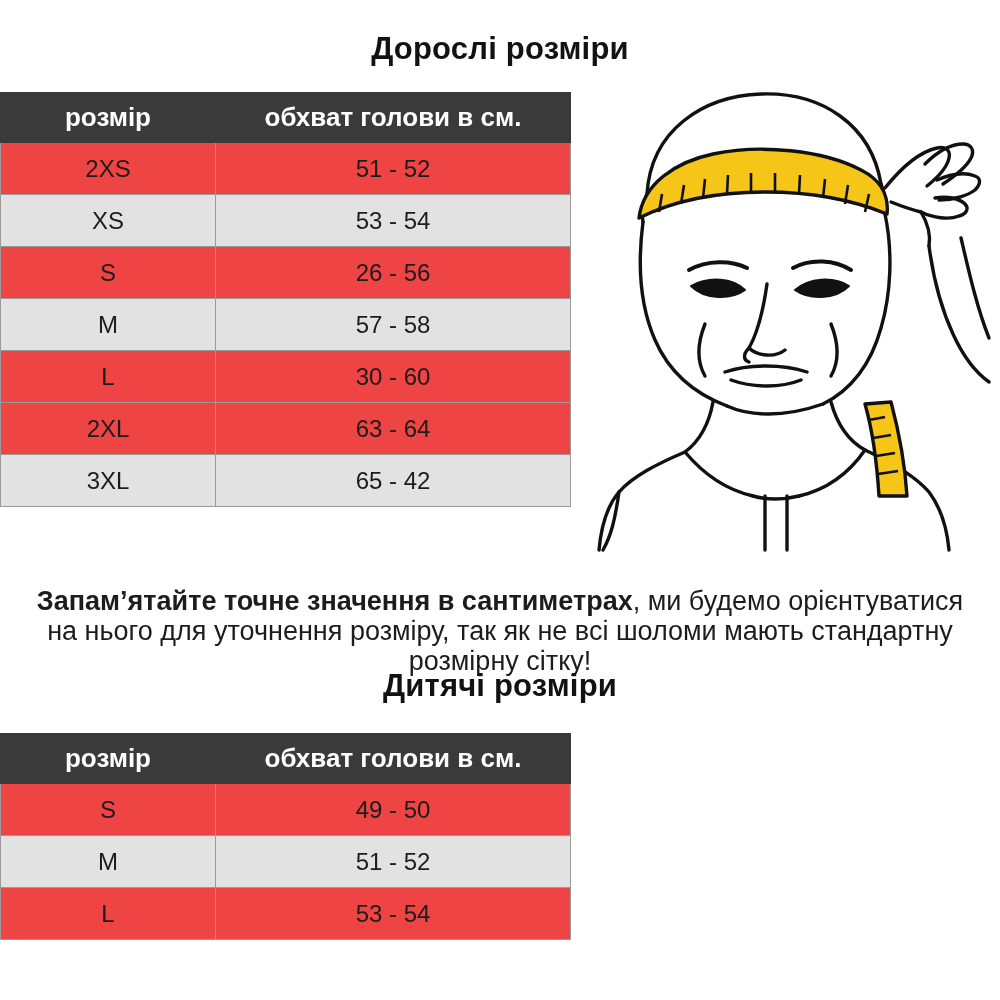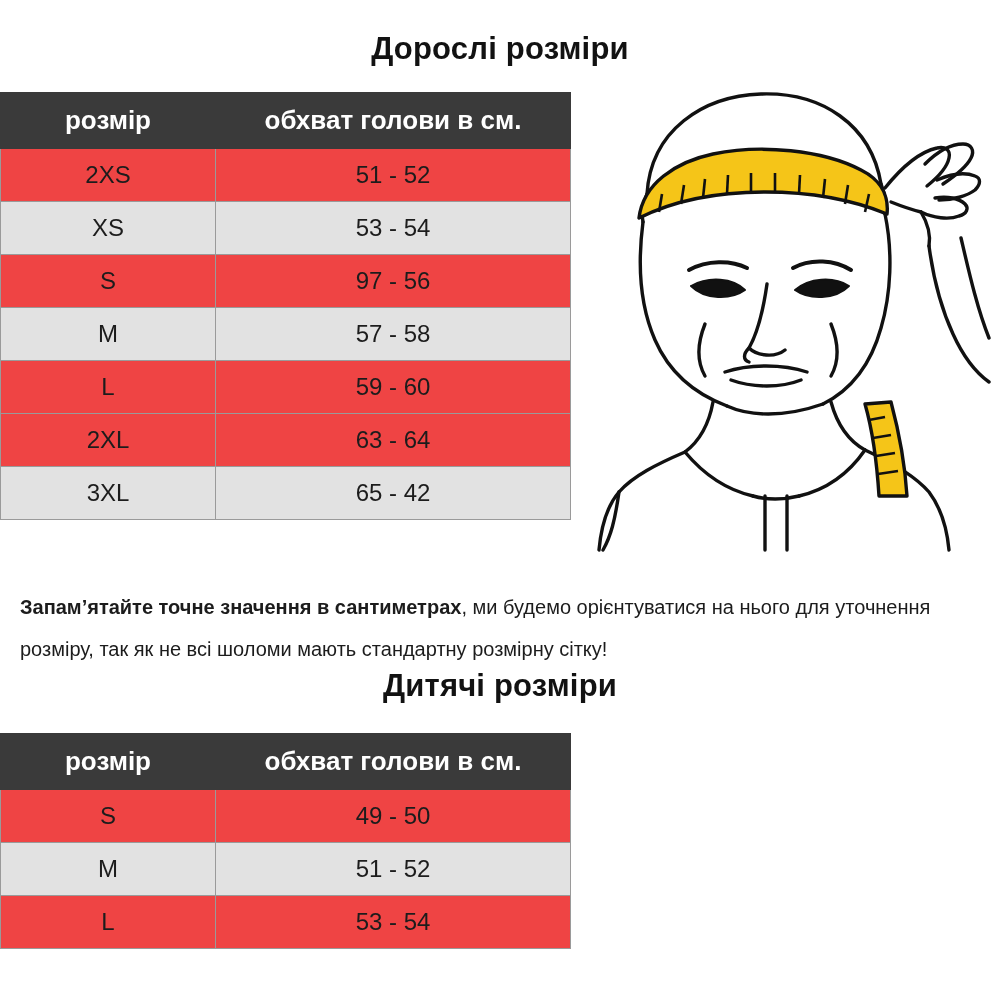--- a/index.html
+++ b/index.html
@@ -31,21 +31,21 @@
   
   table.sizes {
     border-collapse: collapse;
     table-layout: fixed;
   }
   table.sizes th, table.sizes td {
     border: 1px solid #9a9a9a;
     text-align: center;
     font-size: 24px;
     color: #1c1c1c;
-    padding: 12px;
+    padding: 0;
   }
   table.sizes thead th {
     background: #3a3a3a;
     color: #ffffff;
     font-weight: bold;
     font-size: 26px;
     height: 50px;
     border-color: #3a3a3a;
   }
   table.sizes tbody tr { height: 52px; }
@@ -70,22 +70,23 @@
   #kids-table col.c1 { width: 215px; }
   #kids-table col.c2 { width: 355px; }
   #kids-table tbody tr { height: 52px; }
 
   
   #note {
     position: absolute;
     left: 20px;
     top: 586px;
     width: 960px;
-    font-size: 20px;
-    line-height: 42px;
+    text-align: center;
+    font-size: 27px;
+    line-height: 30px;
     color: #1c1c1c;
   }
   #note .strong { font-weight: bold; }
 
   
   #illustration {
     position: absolute;
     left: 585px;
     top: 72px;
     width: 415px;
@@ -115,29 +116,29 @@
       <tr class="plain">
         <td>2XS</td>
         <td>51 - 52</td>
       </tr>
       <tr class="shade">
         <td>XS</td>
         <td>53 - 54</td>
       </tr>
       <tr class="plain">
         <td>S</td>
-        <td>97 - 56</td>
+        <td>26 - 56</td>
       </tr>
       <tr class="shade">
         <td>M</td>
         <td>57 - 58</td>
       </tr>
       <tr class="plain">
         <td>L</td>
-        <td>59 - 60</td>
+        <td>30 - 60</td>
       </tr>
       <tr class="plain">
         <td>2XL</td>
         <td>63 - 64</td>
       </tr>
       <tr class="shade">
         <td>3XL</td>
         <td>65 - 42</td>
       </tr>
     </tbody>

